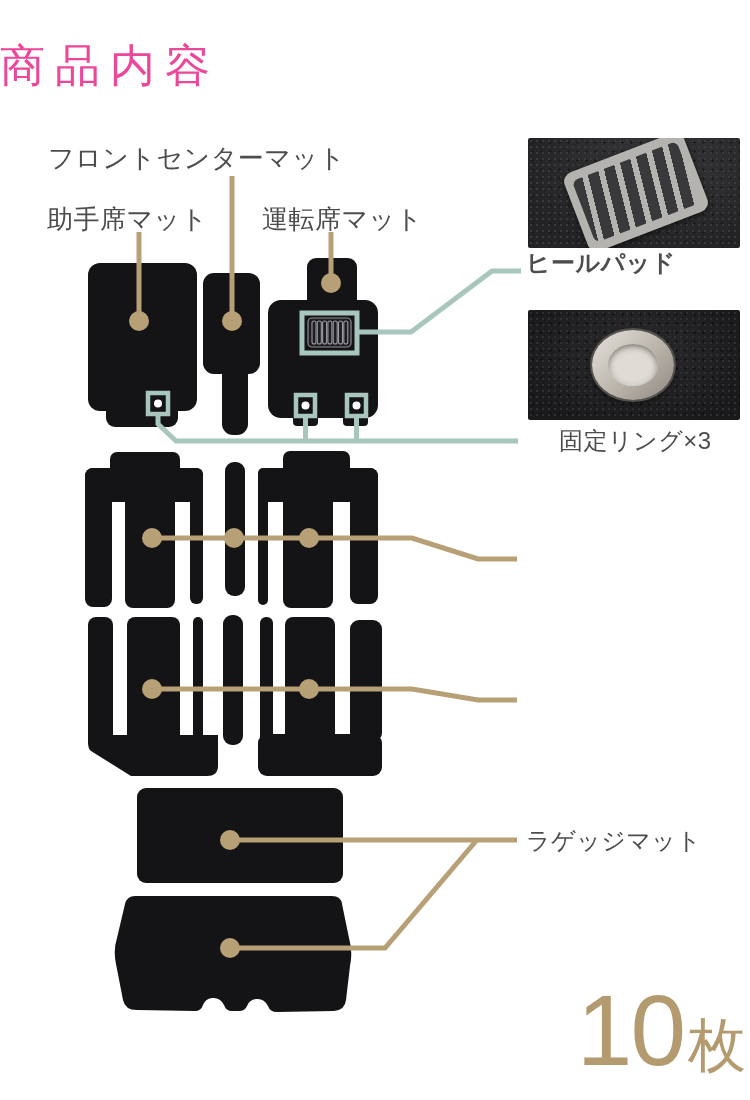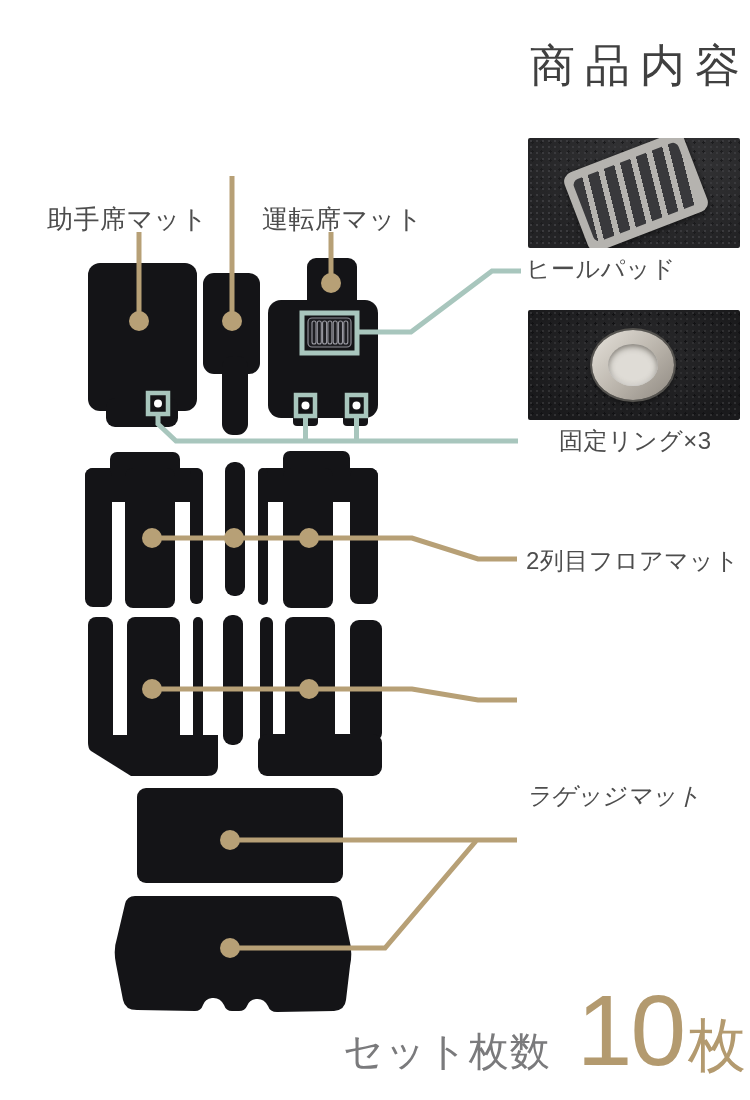--- a/index.html
+++ b/index.html
@@ -1,22 +1,22 @@
 <!DOCTYPE html>
 <html><head>
 <meta charset="utf-8">
 <style>
   html,body{margin:0;padding:0;background:#ffffff;}
   .canvas{
     position:relative;width:750px;height:1100px;background:#ffffff;
     font-family:"Liberation Sans","DejaVu Sans",sans-serif;overflow:hidden;
   }
   .page-title{
-    position:absolute;top:36px;left:0;width:750px;text-align:right;
-    font-size:45px;font-weight:400;color:#404040;letter-spacing:10px;
+    position:absolute;top:36px;left:0;width:750px;text-align:left;
+    font-size:45px;font-weight:400;color:#ec4899;letter-spacing:10px;
   }
   .mat-label{
     position:absolute;font-size:26px;font-weight:500;color:#4d4d4d;letter-spacing:0.5px;white-space:nowrap;
   }
   .callout-label{
     position:absolute;left:526px;font-size:24px;font-weight:500;color:#4d4d4d;letter-spacing:0.5px;white-space:nowrap;
   }
   .photo{
     position:absolute;left:528px;width:212px;height:110px;overflow:hidden;border-radius:2px;
   }
@@ -68,27 +68,27 @@
   .count-value{font-size:100px;color:#b39a6f;font-weight:500;letter-spacing:-2px;}
   .count-unit{font-size:58px;color:#b39a6f;font-weight:500;margin-left:4px;}
 </style>
 </head>
 <body>
 
 <div class="canvas">
 
   <div class="page-title">商品内容</div>
 
+  <div class="mat-label" style="left:48px;top:141px;">フロントセンターマット</div>
   <div class="mat-label" style="left:47px;top:202px;">助手席マット</div>
   <div class="mat-label" style="left:262px;top:202px;">運転席マット</div>
 
-  <div class="callout-label" style="top:253px;">ヒールパッド</div>
+  <div class="callout-label" style="top:247px;font-weight:bold;">ヒールパッド</div>
   <div class="callout-label" style="left:523px;top:425px;margin-left:36px;">固定リング×3</div>
-  <div class="callout-label" style="top:545px;">2列目フロアマット</div>
-  <div class="callout-label" style="top:780px;font-style:italic;">ラゲッジマット</div>
+  <div class="callout-label" style="top:825px;">ラゲッジマット</div>
 
   <div class="photo photo-heel">
     <div class="heel-plate">
       <div class="heel-bars"></div>
     </div>
   </div>
   <div class="photo photo-ring">
     <div class="ring-outer">
       <div class="ring-inner"></div>
     </div>
@@ -202,18 +202,17 @@
       <circle cx="234" cy="538" r="10"></circle>
       <circle cx="309" cy="538" r="10"></circle>
       <circle cx="152" cy="689" r="10"></circle>
       <circle cx="309" cy="689" r="10"></circle>
       <circle cx="230" cy="840" r="10"></circle>
       <circle cx="230" cy="948" r="10"></circle>
     </g>
   </svg>
 
   <div class="footer">
-    <span class="set-label">セット枚数</span>
     <span class="count-value">10</span>
     <span class="count-unit">枚</span>
   </div>
 
 </div>
 
 </body></html>

